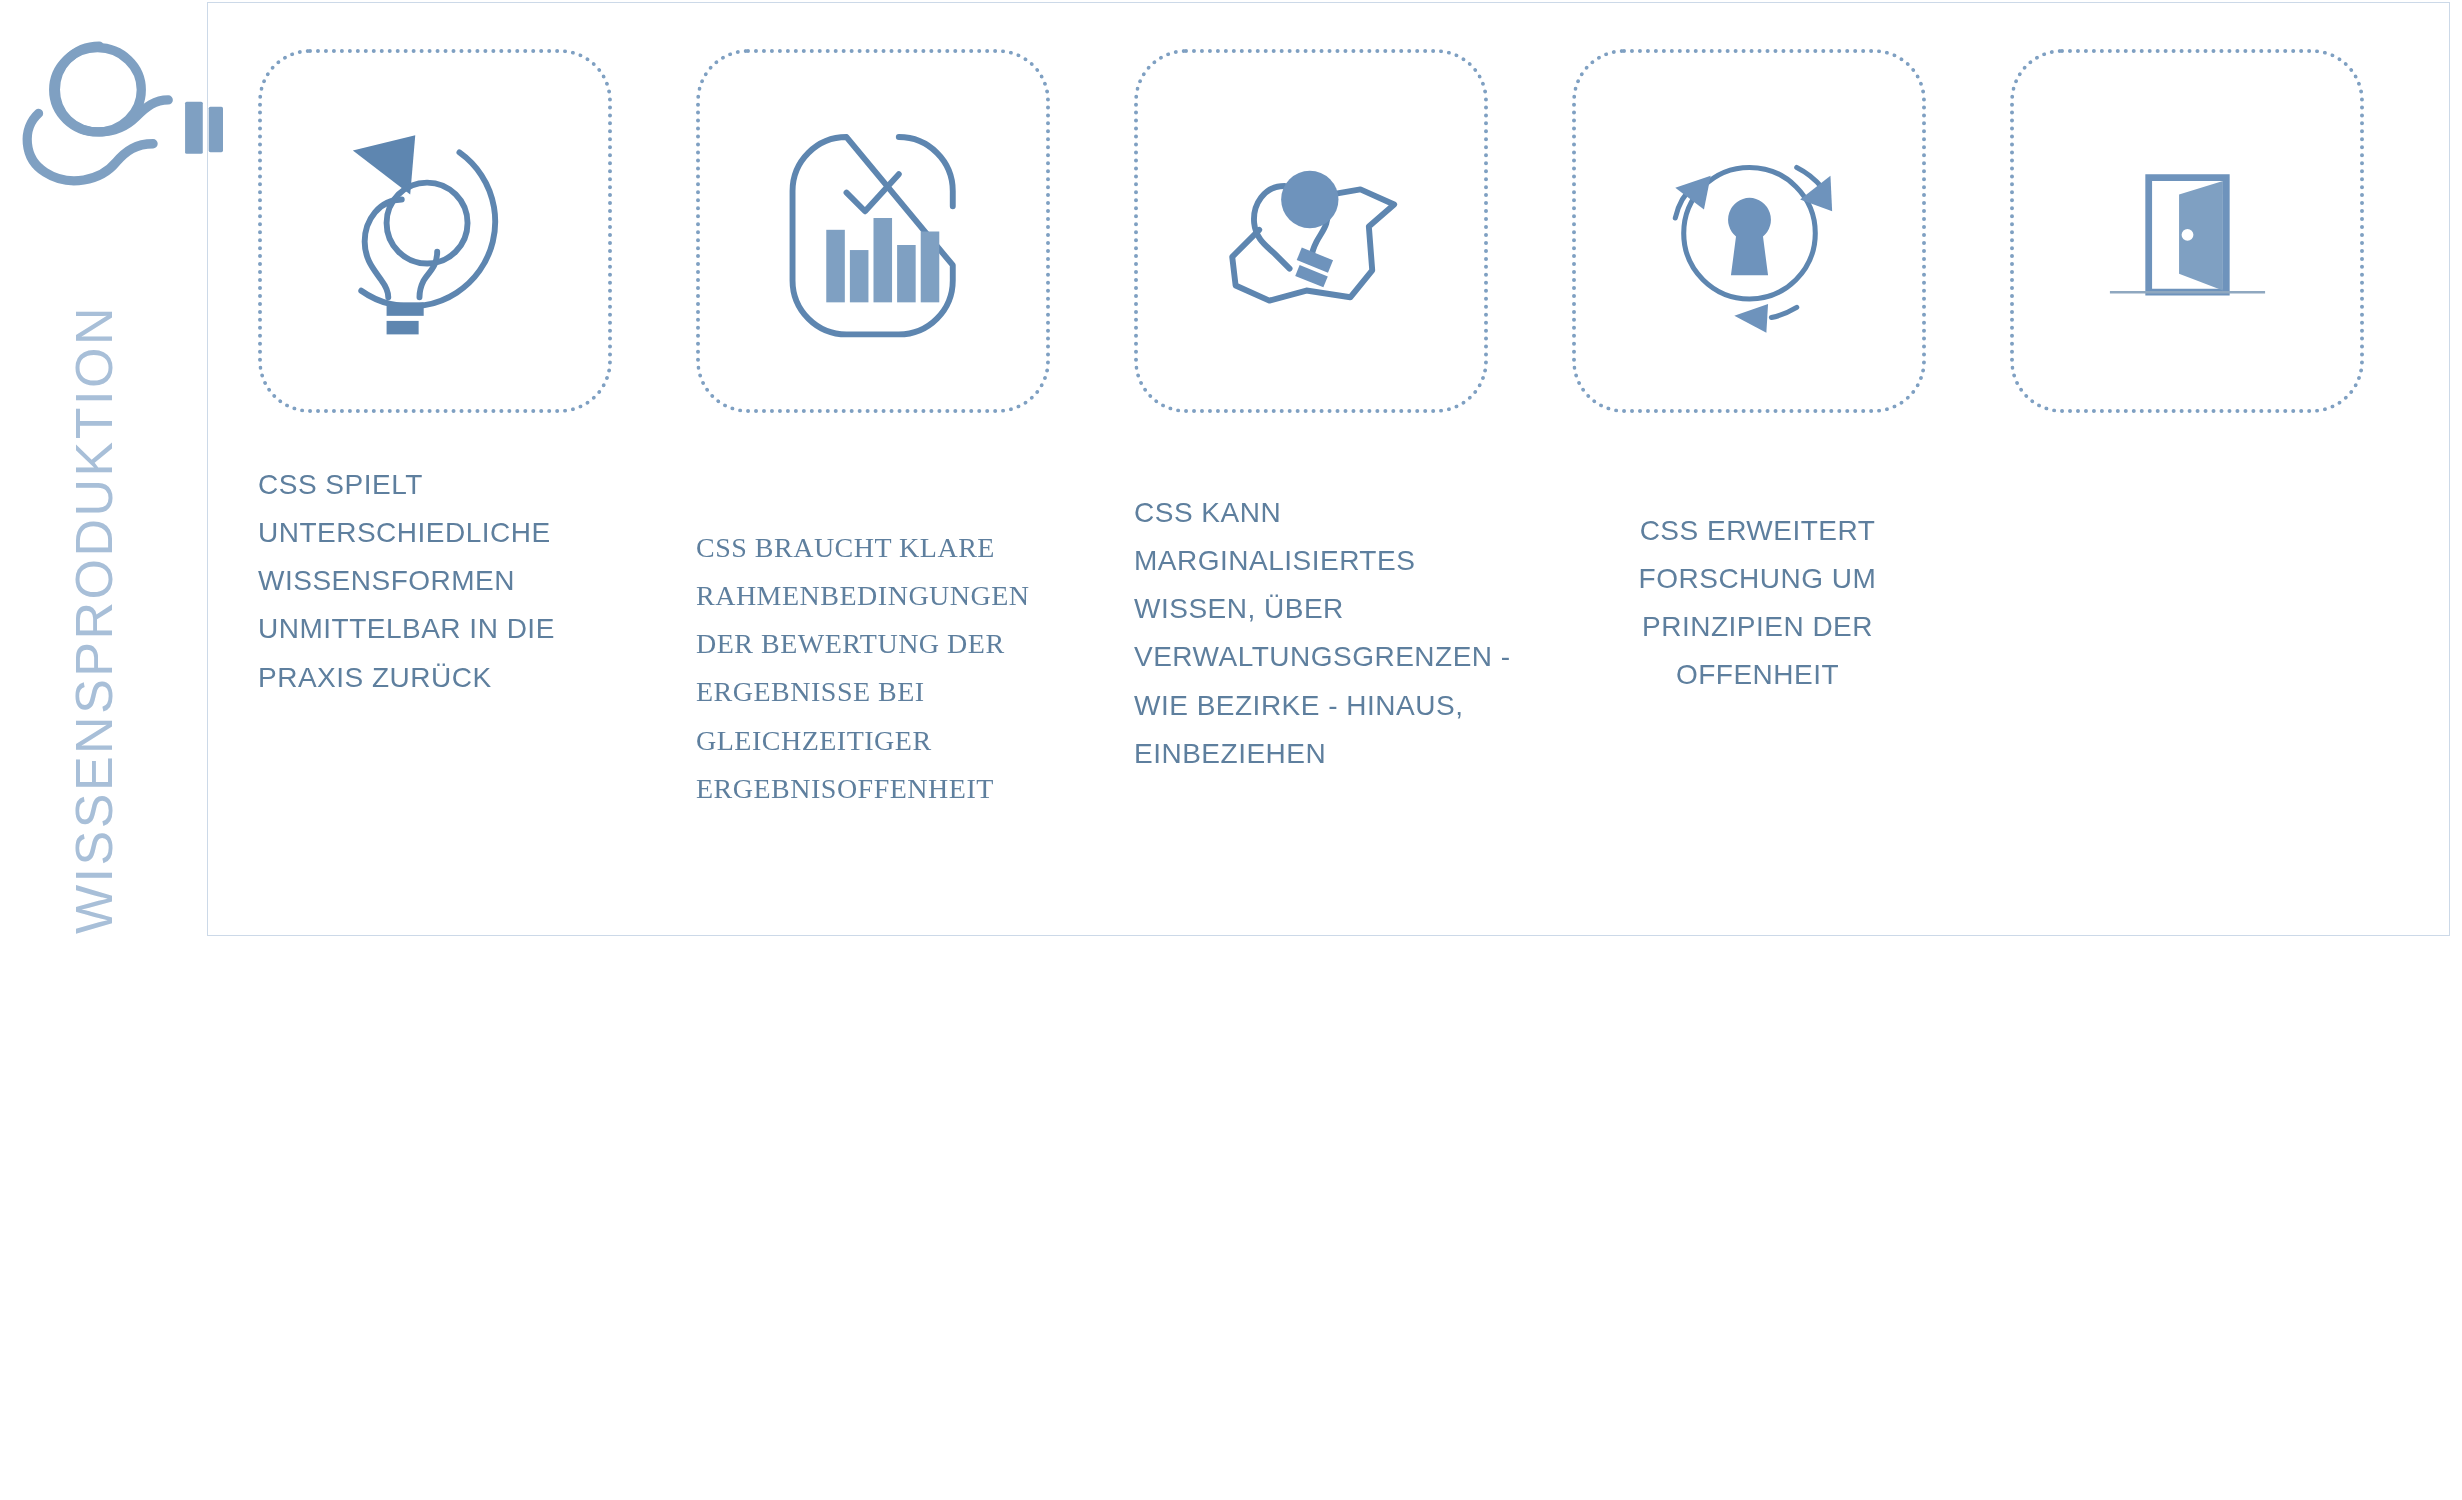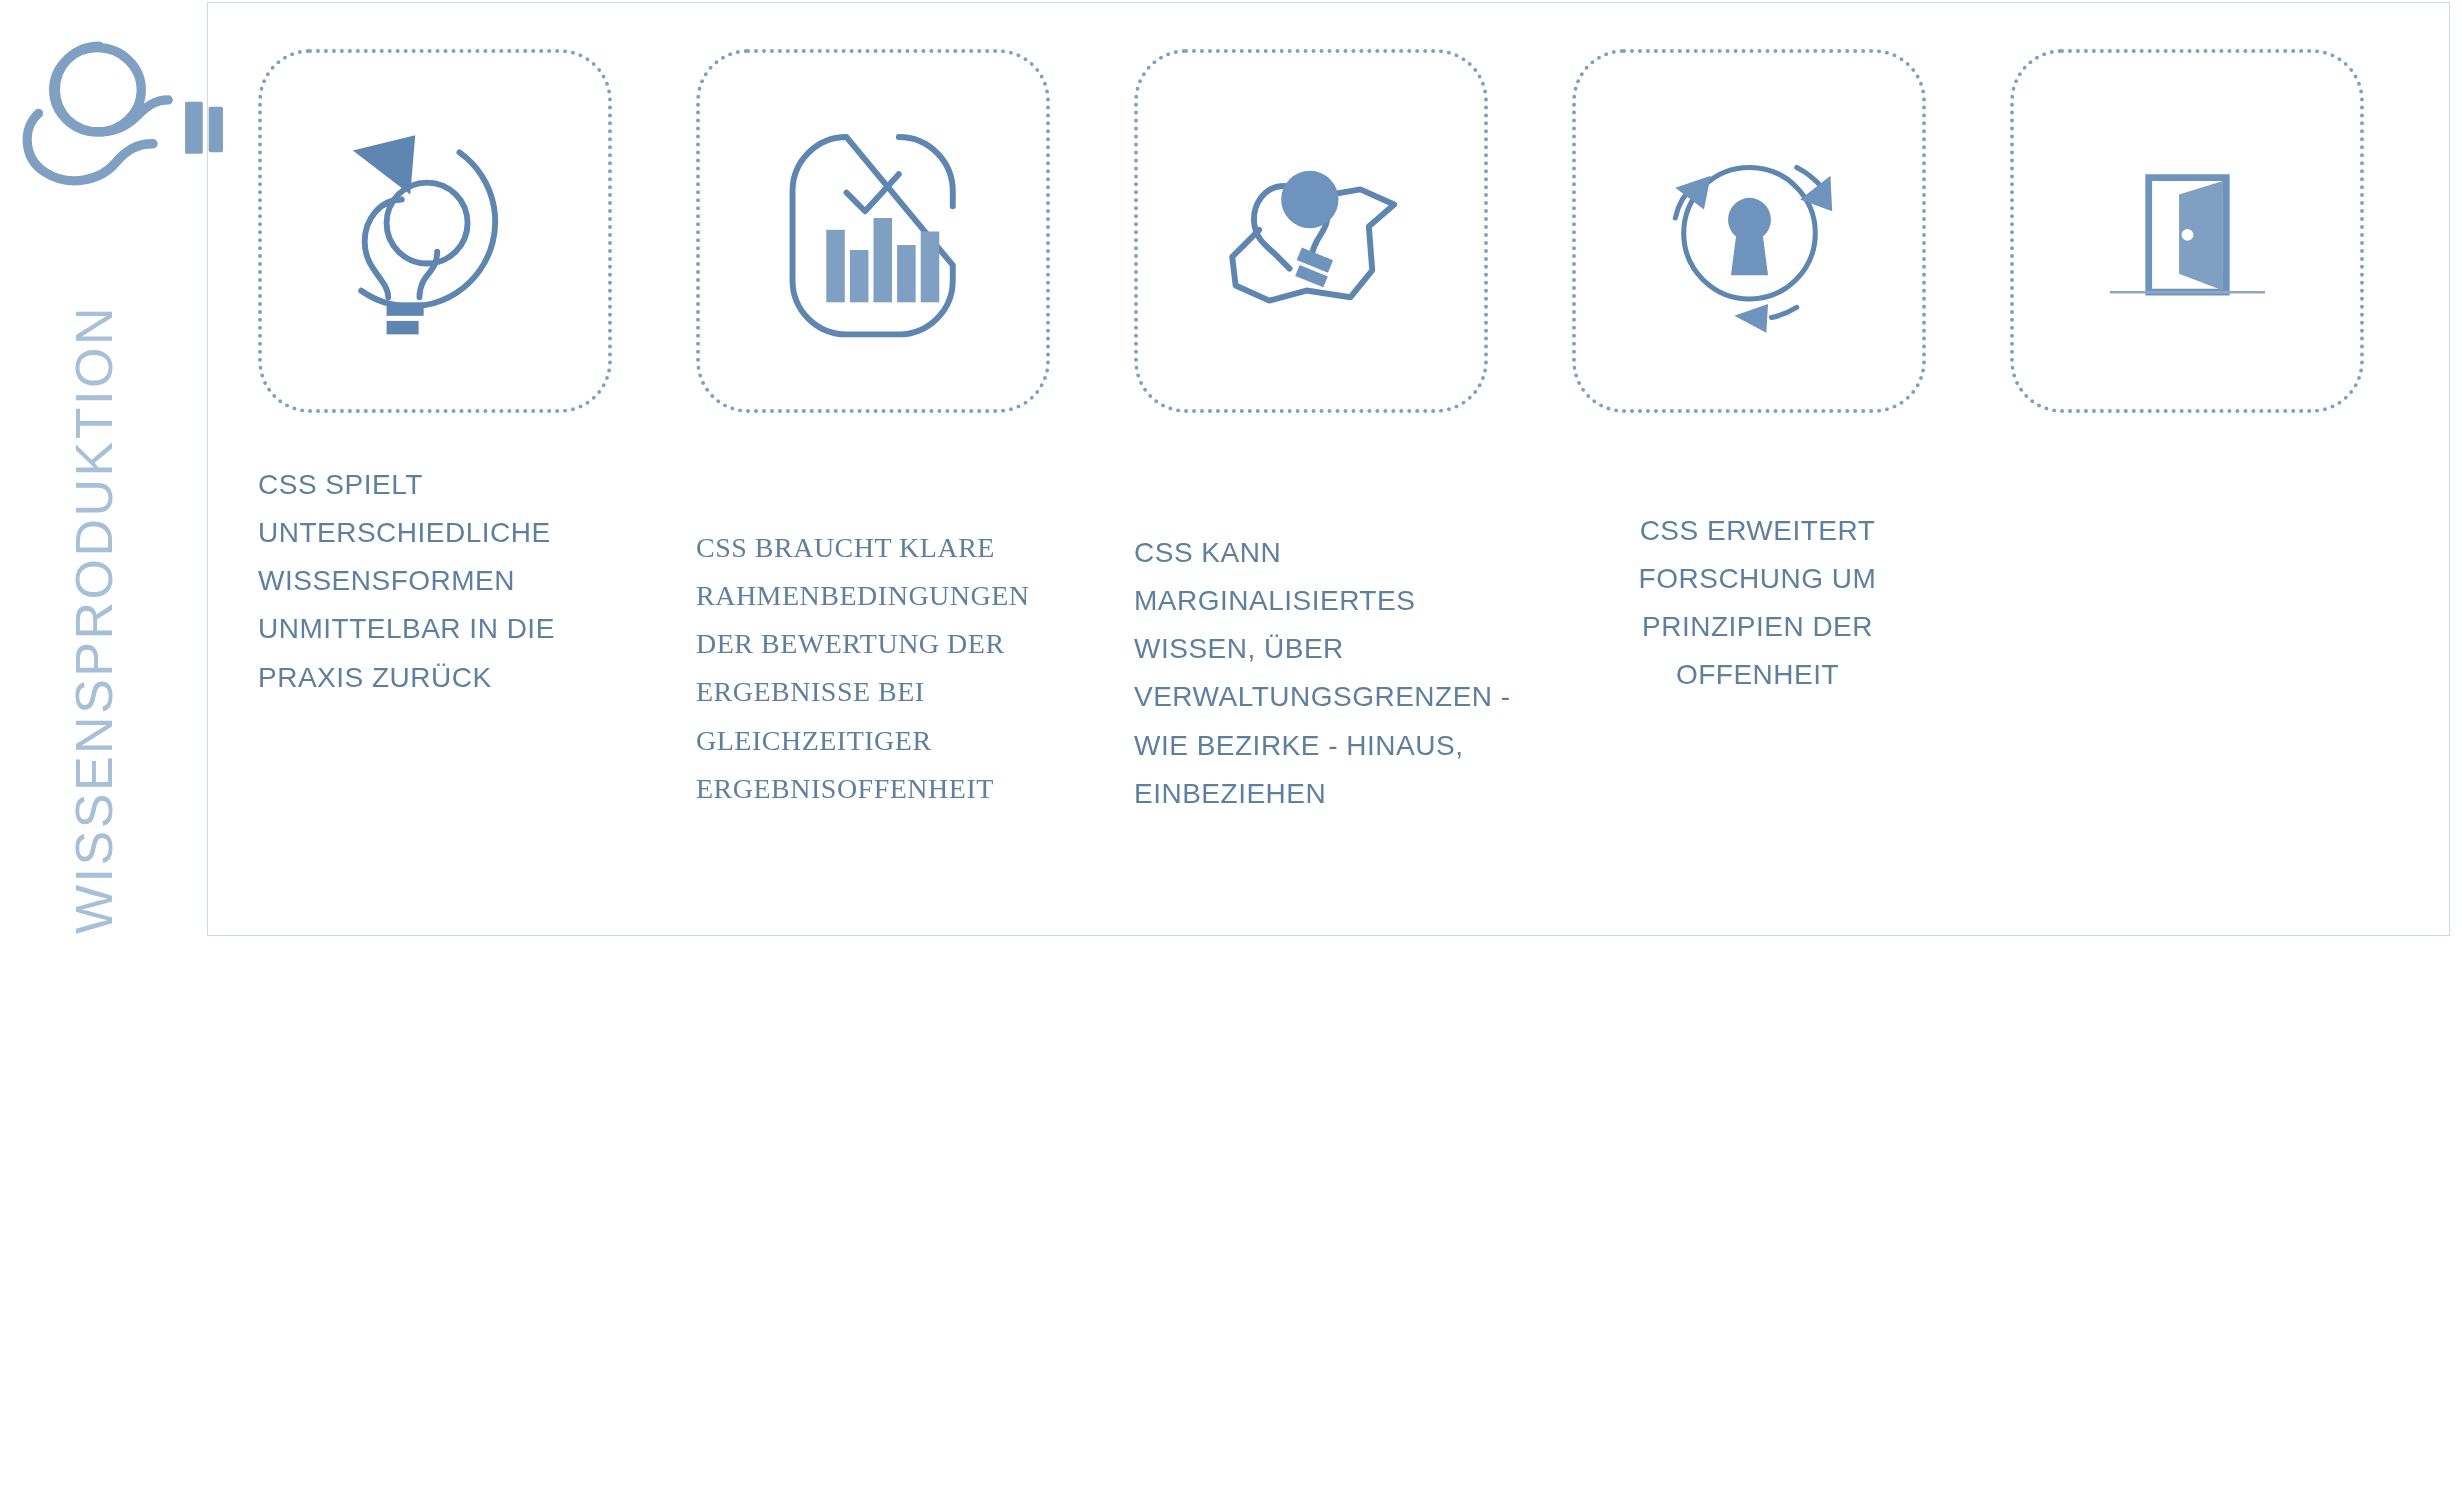--- a/index.html
+++ b/index.html
@@ -98,21 +98,21 @@
     line-height: 1.72;
     letter-spacing: 0.5px;
     color: #5e7f9e;
     font-weight: 400;
     font-family: "Liberation Sans", sans-serif;
   }
 
   
   .card.c1 .card-text { margin-top: 48px; }
   .card.c2 .card-text { margin-top: 111px; font-family: Liberation Serif, serif; }
-  .card.c3 .card-text { margin-top: 116px; }
+  .card.c3 .card-text { margin-top: 76px; }
   .card.c4 .card-text { margin-top: 94px; text-align: center; }
   .card.c5 .card-text { margin-top: 81px; }
 
   .card.c3 .card-text { width: 403px; }
   .card.c5 .card-text { width: 403px; }
   .card.c2 .card-text { width: 381px; }
 </style>
 </head>
 <body>
 

